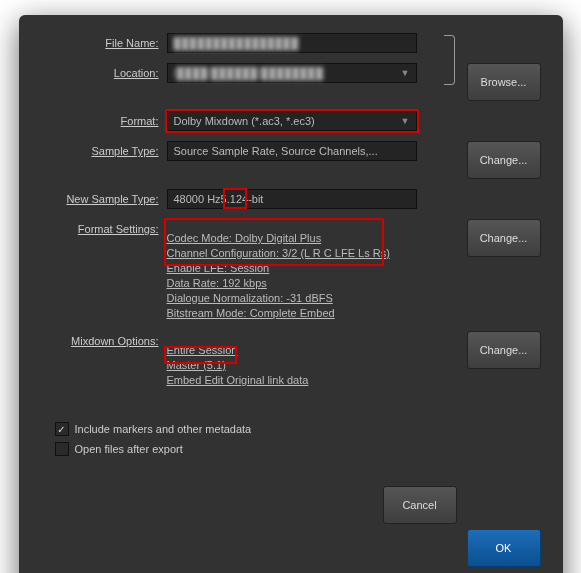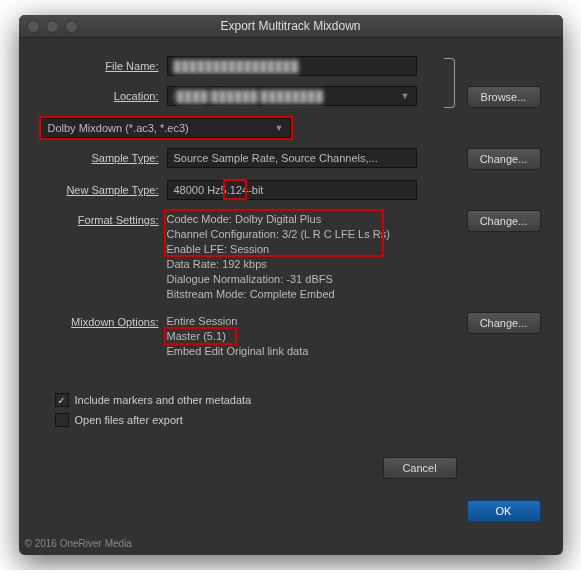--- a/index.html
+++ b/index.html
@@ -88,40 +88,41 @@
 }
 .blur {
   color: transparent;
   text-shadow: 0 0 4px #aaa;
   user-select: none;
 }
 .btn {
   background: linear-gradient(#555, #3e3e3e);
   border: 1px solid #222;
   color: #ddd;
-  height: 22px;
+  height: 38px;
   padding: 4px 10px;
   font-size: 11px;
   cursor: pointer;
   border-radius: 3px;
   min-width: 74px;
 }
 .btn.primary {
   background: linear-gradient(#1e6db8, #0a4f91);
   border-color: #0a3e70;
   color: #fff;
   margin-top: 43px;
 }
 .side-btn {
   margin-left: 12px;
 }
 .info {
   color: #bbb;
   line-height: 15px;
-  padding-top: 2px;
+  padding-top: 12px;
+  text-decoration: underline;
 }
 .bracket {
   position: absolute;
   right: -16px;
   top: 0;
   height: 48px;
   width: 10px;
   border-right: 1px solid #999;
   border-top: 1px solid #999;
   border-bottom: 1px solid #999;
@@ -162,28 +163,20 @@
   position: absolute;
   pointer-events: none;
   box-sizing: border-box;
 }
 .rel { position: relative; }
 </style>
 </head>
 <body>
 
 <div class="window">
-  <div class="titlebar">
-    <div class="traffic">
-      <span></span>
-      <span></span>
-      <span></span>
-    </div>
-    <div class="title">Export Multitrack Mixdown</div>
-  </div>
 
   <div class="body">
 
     <div style="position:relative">
       <div class="row">
         <div class="label">File Name:</div>
         <div class="field">
           <div class="text-input">
             <span class="blur">████████████████</span>
           </div>
@@ -197,20 +190,21 @@
             <span class="blur">/████/██████/████████</span>
             <span class="chev">▼</span>
           </div>
           <div class="bracket" style="top:-28px;height:48px"></div>
         </div>
         <button class="btn side-btn" style="margin-left:28px">Browse...</button>
       </div>
     </div>
 
     <div class="row">
+      <div class="label">Format:</div>
       <div class="field rel">
         <div class="dropdown">
           <span>Dolby Mixdown (*.ac3, *.ec3)</span>
           <span class="chev">▼</span>
         </div>
         <div class="hl" style="left:-2px;top:-2px;width:254px;height:24px"></div>
       </div>
     </div>
 
     <div class="row">

